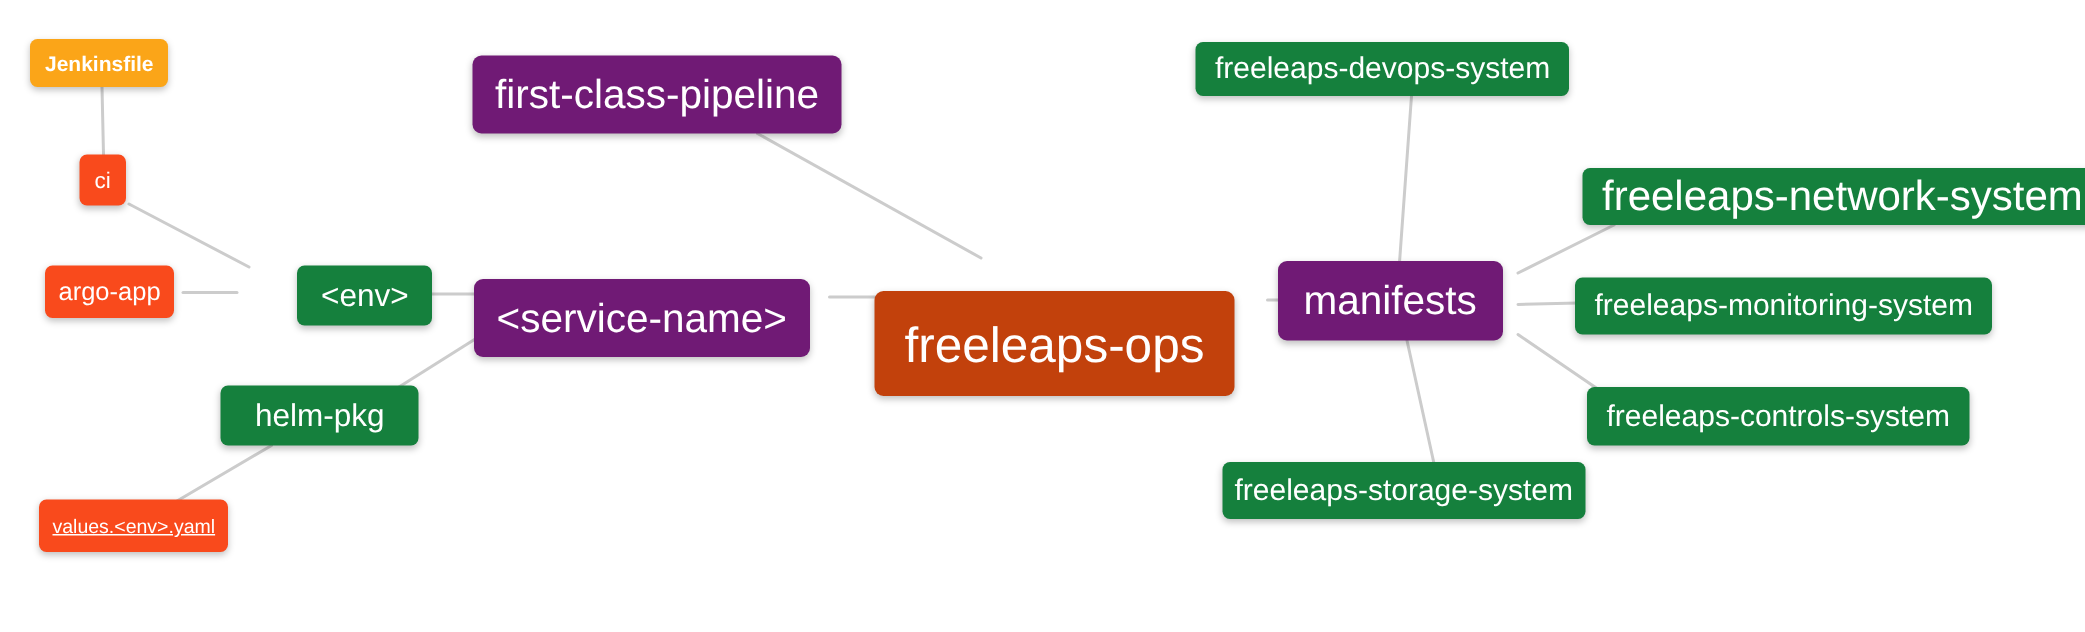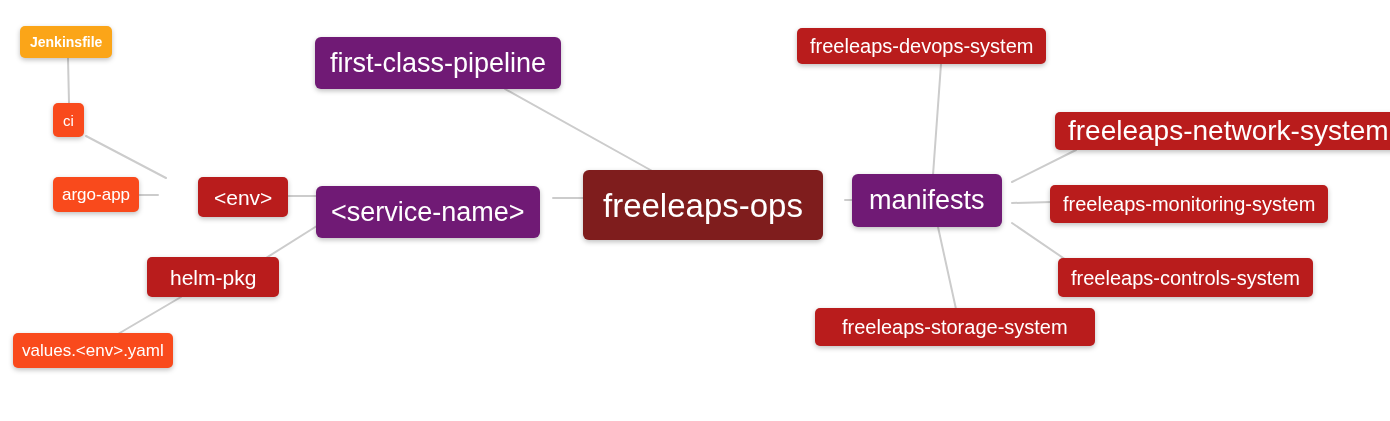--- a/index.html
+++ b/index.html
@@ -33,24 +33,24 @@
     align-items: center;
     justify-content: center;
     color: #ffffff;
     border-radius: 5px;
     box-shadow: 0 2px 5px rgba(0,0,0,0.25);
     white-space: nowrap;
     cursor: pointer;
     line-height: 1;
   }
   .node.blue   { background: #701a75; border-radius: 6px; }
-  .node.green  { background: #b91c1c; }
+  .node.green  { background: #15803d; }
   .node.red    { background: #f94a1c; }
   .node.orange { background: #fba518; }
-  .node.dark   { background: #7f1d1d; border-radius: 6px; }
+  .node.dark   { background: #c2410c; border-radius: 6px; margin-top: 24px; }
 </style>
 </head>
 <body>
 
 <div class="canvas">
 
   <svg class="edges" width="1390" height="421">
     <line x1="68" y1="58" x2="69" y2="103"></line>
     <line x1="86" y1="136" x2="166" y2="178"></line>
     <line x1="122" y1="195" x2="158" y2="195"></line>
@@ -64,39 +64,39 @@
     <line x1="1012" y1="182" x2="1076" y2="150"></line>
     <line x1="1012" y1="203" x2="1052" y2="202"></line>
     <line x1="1012" y1="223" x2="1072" y2="264"></line>
     <line x1="938" y1="227" x2="956" y2="309"></line>
   </svg>
 
   <div class="node orange" style="left:20px; top:26px; height:32px; font-size:14px; padding:0 10px;font-weight:bold;">Jenkinsfile</div>
 
   <div class="node red" style="left:53px; top:103px; height:34px; font-size:15px; padding:0 10px;text-align:right;">ci</div>
 
-  <div class="node red" style="left:30px; top:177px; height:35px; font-size:17px; padding:0 9px;margin-left:23px;">argo-app</div>
+  <div class="node red" style="left:30px; top:177px; height:35px; font-size:17px; padding:0 9px;">argo-app</div>
 
   <div class="node green" style="left:158px; top:177px; height:40px; font-size:21px; padding:0 16px;margin-left:40px;">&lt;env&gt;</div>
 
   <div class="node green" style="left:147px; top:257px; height:40px; font-size:21px; padding:0 23px;">helm-pkg</div>
 
-  <div class="node red" style="left:13px; top:333px; height:35px; font-size:17px; padding:0 9px;">values.&lt;env&gt;.yaml</div>
+  <div class="node red" style="left:26px; top:333px; height:35px; font-size:13px; padding:0 9px;text-decoration:underline;">values.&lt;env&gt;.yaml</div>
 
   <div class="node blue" style="left:315px; top:37px; height:52px; font-size:27px; padding:0 15px;">first-class-pipeline</div>
 
   <div class="node blue" style="left:316px; top:172px; height:52px; font-size:27px; padding:0 15px;margin-top:14px;">&lt;service-name&gt;</div>
 
   <div class="node dark" style="left:583px; top:170px; height:70px; font-size:33px; padding:0 20px;">freeleaps-ops</div>
 
   <div class="node blue" style="left:852px; top:174px; height:53px; font-size:27px; padding:0 17px;">manifests</div>
 
   <div class="node green" style="left:797px; top:28px; height:36px; font-size:20px; padding:0 13px;">freeleaps-devops-system</div>
 
   <div class="node green" style="left:1055px; top:112px; height:38px; font-size:28px; padding:0 13px;">freeleaps-network-system</div>
 
   <div class="node green" style="left:1050px; top:185px; height:38px; font-size:20px; padding:0 13px;">freeleaps-monitoring-system</div>
 
   <div class="node green" style="left:1058px; top:258px; height:39px; font-size:20px; padding:0 13px;">freeleaps-controls-system</div>
 
-  <div class="node green" style="left:815px; top:308px; height:38px; font-size:20px; padding:0 27px;text-align:center;">freeleaps-storage-system</div>
+  <div class="node green" style="left:815px; top:308px; height:38px; font-size:20px; padding:0 8px;text-align:center;">freeleaps-storage-system</div>
 
 </div>
 
 </body></html>

